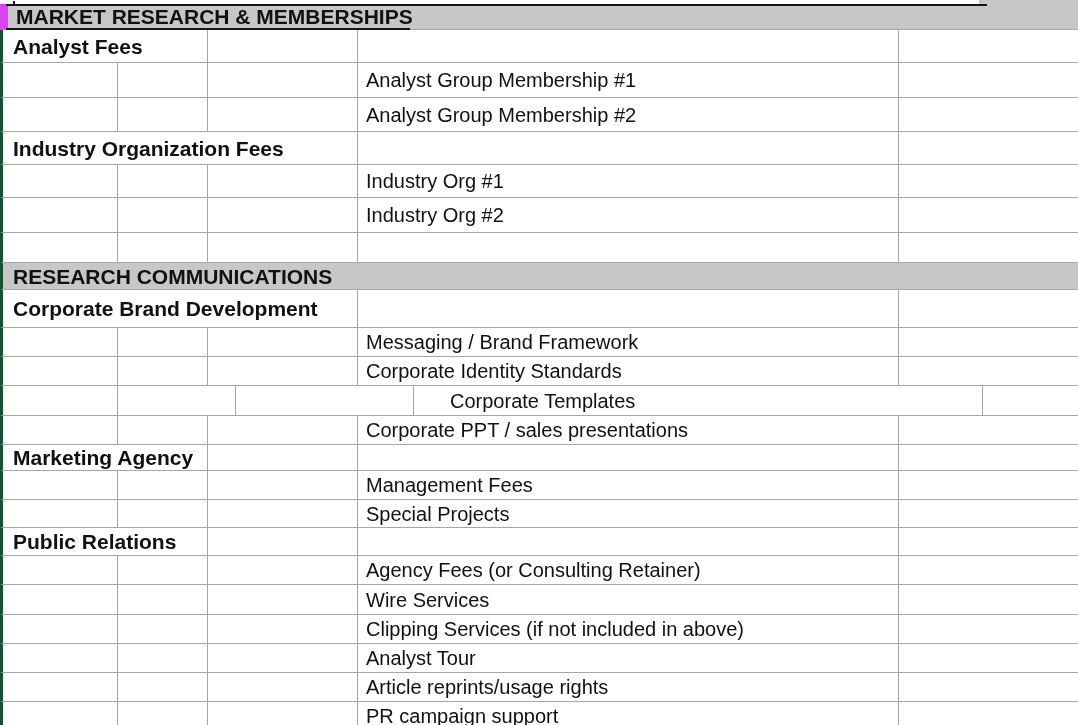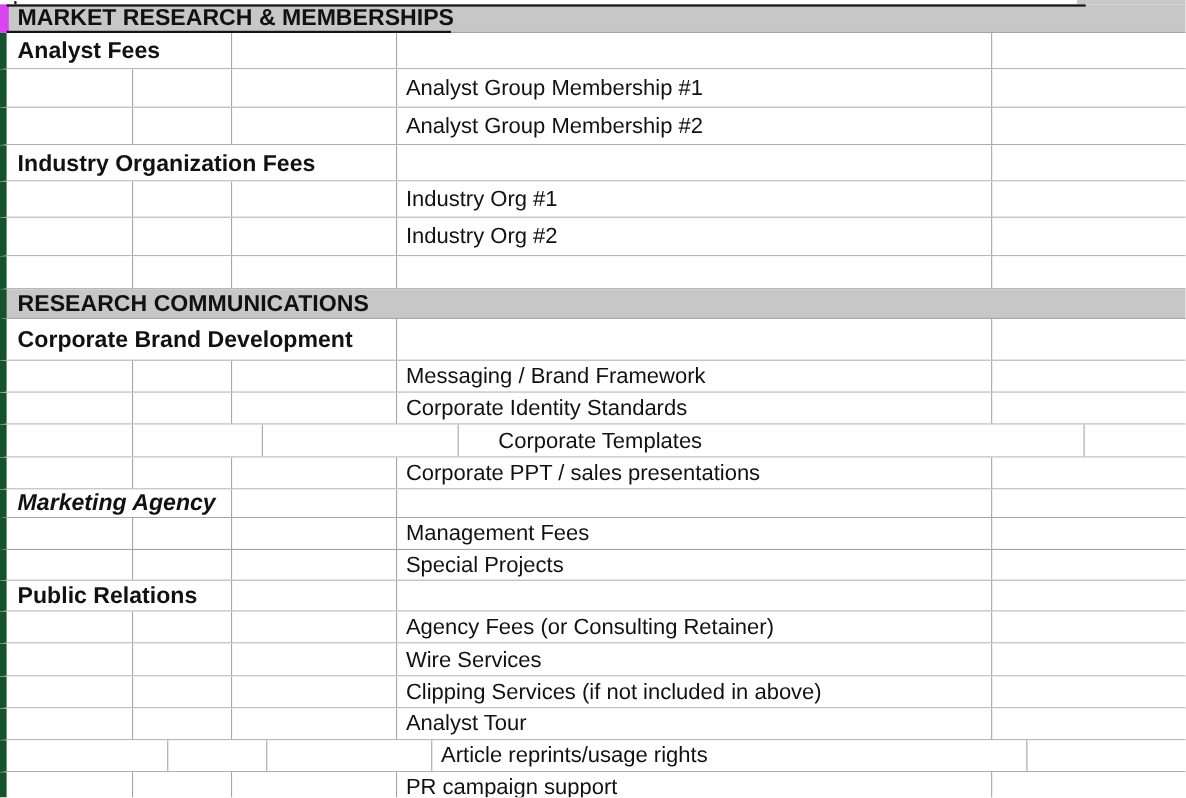--- a/index.html
+++ b/index.html
@@ -10,21 +10,21 @@
     background:#ffffff;
     font-family:"Liberation Sans", sans-serif;
     color:#111111;
   }
   .row{
     display:flex;
     align-items:stretch;
     box-sizing:border-box;
     background:#ffffff;
     border-bottom:1px solid #a6a6a6;
-    border-left:6px solid #14532d;
+    border-left:3px solid #14532d;
     position:relative;
   }
   .cell{
     box-sizing:border-box;
     border-right:1px solid #a6a6a6;
     display:flex;
     align-items:center;
     overflow:visible;
   }
   .ca{width:115px;}
@@ -188,21 +188,21 @@
       </div>
       <div class="row item" style="height: 29px;">
         <div class="cell ca"></div>
         <div class="cell cb"></div>
         <div class="cell cc"></div>
         <div class="cell cd">
           <span class="item-label">Corporate PPT / sales presentations</span>
         </div>
         <div class="cell ce"></div>
       </div>
-      <div class="row category" style="height: 26px; font-style: italic;">
+      <div class="row category" style="height: 26px;">
         <div class="cell cab">
           <span class="category-label">Marketing Agency</span>
         </div>
         <div class="cell cc"></div>
         <div class="cell cd"></div>
         <div class="cell ce"></div>
       </div>
       <div class="row item" style="height: 29px;">
         <div class="cell ca"></div>
         <div class="cell cb"></div>
@@ -258,21 +258,21 @@
       </div>
       <div class="row item" style="height: 29px;">
         <div class="cell ca"></div>
         <div class="cell cb"></div>
         <div class="cell cc"></div>
         <div class="cell cd">
           <span class="item-label">Analyst Tour</span>
         </div>
         <div class="cell ce"></div>
       </div>
-      <div class="row item" style="height: 29px; padding-left: 32px;">
+      <div class="row item" style="height: 29px;">
         <div class="cell ca"></div>
         <div class="cell cb"></div>
         <div class="cell cc"></div>
         <div class="cell cd">
           <span class="item-label">Article reprints/usage rights</span>
         </div>
         <div class="cell ce"></div>
       </div>
       <div class="row item" style="height: 29px;">
         <div class="cell ca"></div>

